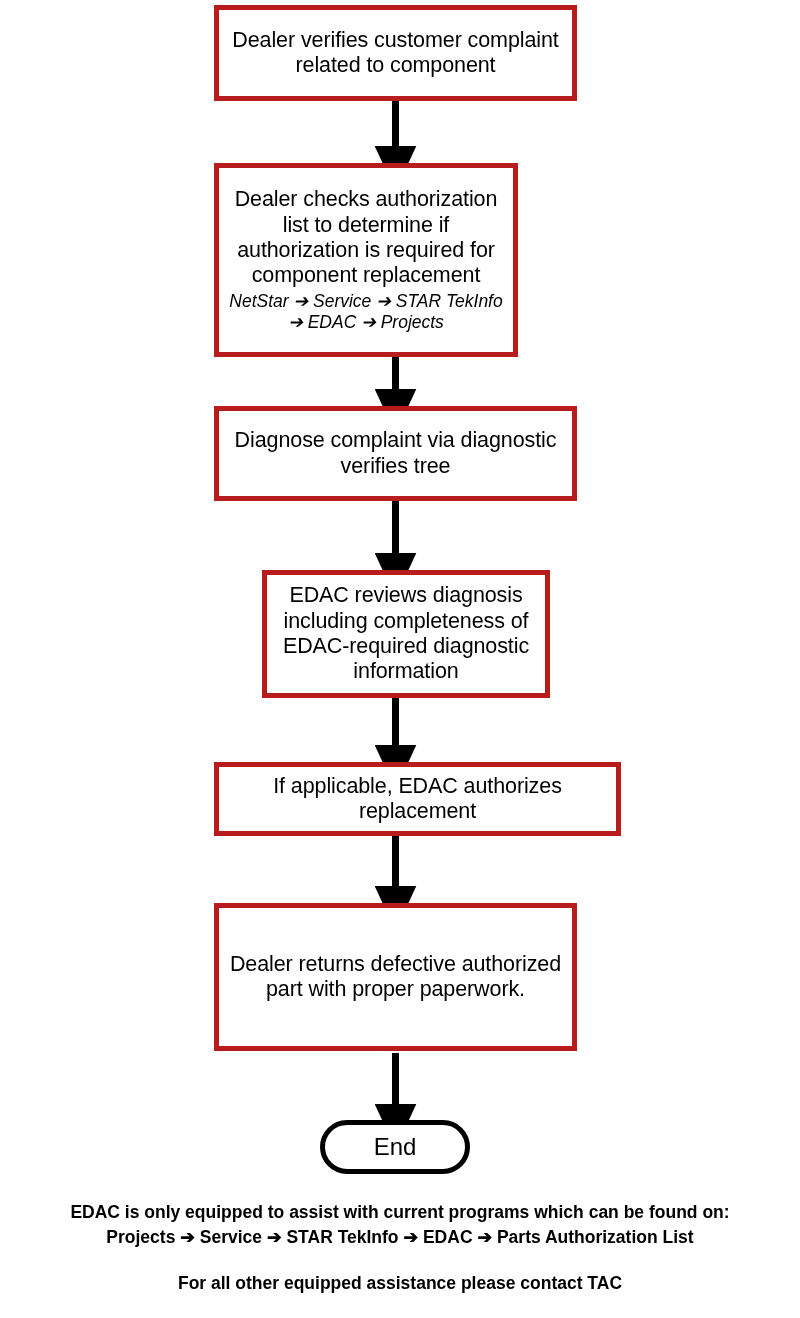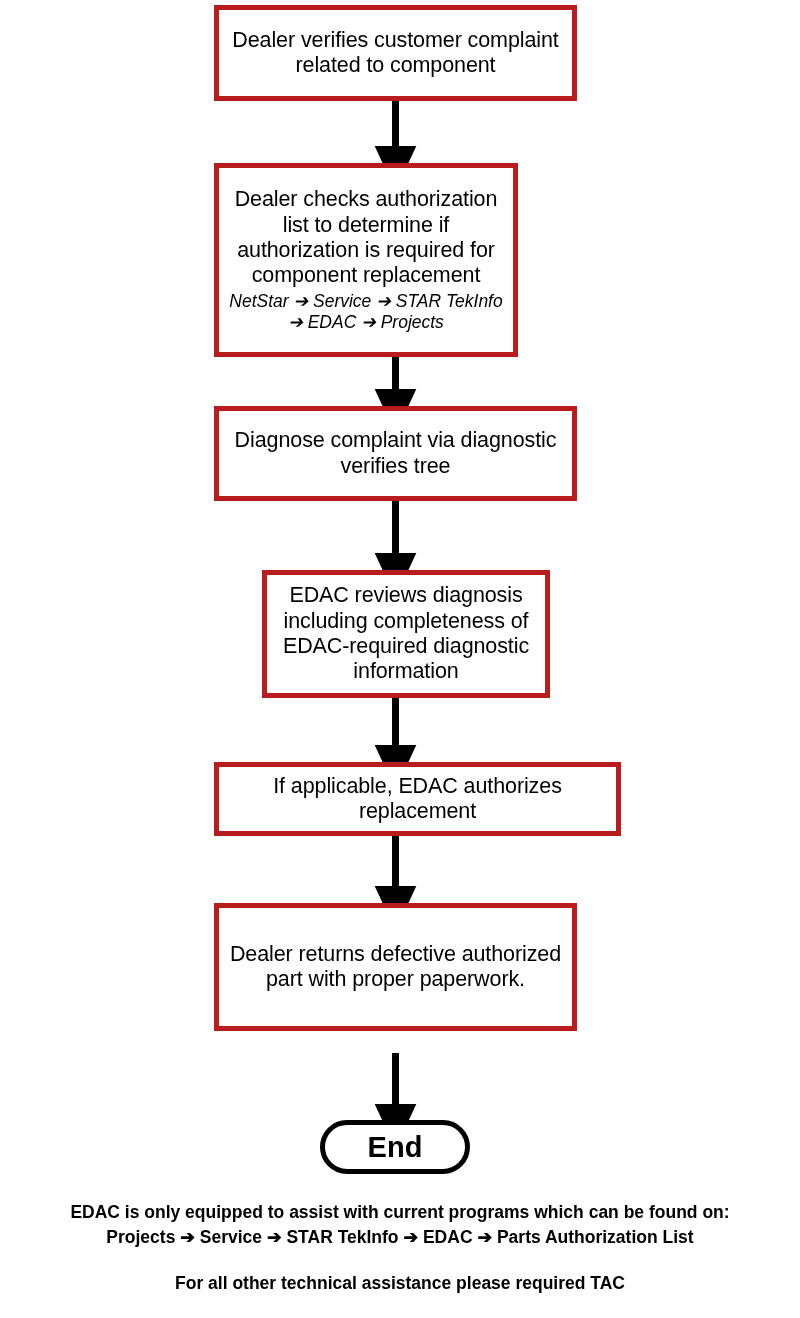--- a/index.html
+++ b/index.html
@@ -48,36 +48,35 @@
     line-height: 1.2;
     padding: 0 6px;
     margin-top: 2px;
   }
 
   #node-verify        { left: 214px; top: 5px;   width: 363px; height: 96px; }
   #node-authlist      { left: 214px; top: 163px; width: 304px; height: 194px; }
   #node-diagnose      { left: 214px; top: 406px; width: 363px; height: 95px; }
   #node-review        { left: 214px; top: 570px; width: 288px; height: 128px; margin-left: 48px; }
   #node-authorize     { left: 214px; top: 762px; width: 407px; height: 74px; }
-  #node-return        { left: 214px; top: 903px; width: 363px; height: 128px; }
+  #node-return        { left: 214px; top: 903px; width: 363px; height: 148px; }
 
   
   #node-end {
     position: absolute;
     box-sizing: border-box;
     left: 320px; top: 1120px;
     width: 150px; height: 54px;
     border: 5px solid #000000;
     border-radius: 27px;
     background: #ffffff;
     display: flex;
     align-items: center;
     justify-content: center;
-    font-size: 29px;
-    font-weight: bold;
+    font-size: 24px;
   }
 
   
   .connector {
     position: absolute;
     left: 0;
     width: 800px;
     height: 1318px;
     pointer-events: none;
   }
@@ -143,16 +142,16 @@
   </div>
 
   <div id="node-end">
     <span>End</span>
   </div>
 
   <div id="footer">
     <div class="line">EDAC is only equipped to assist with current programs which can be found on:</div>
     <div class="line">Projects ➔ Service ➔ STAR TekInfo ➔ EDAC ➔ Parts Authorization List</div>
     <div class="spacer"></div>
-    <div class="line">For all other technical assistance please required TAC</div>
+    <div class="line">For all other equipped assistance please contact TAC</div>
   </div>
 
 </div>
 
 </body></html>

